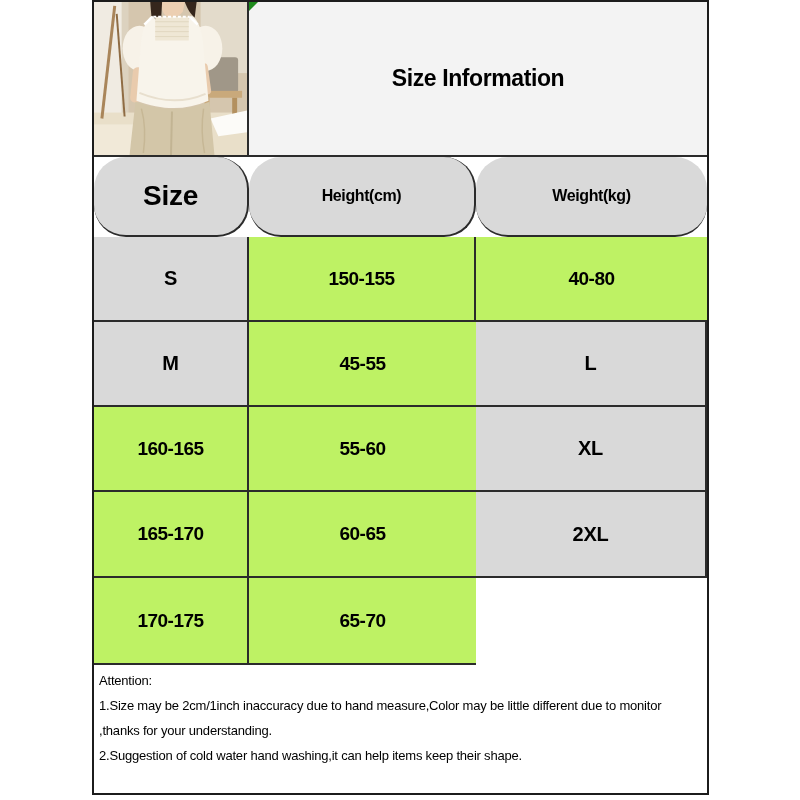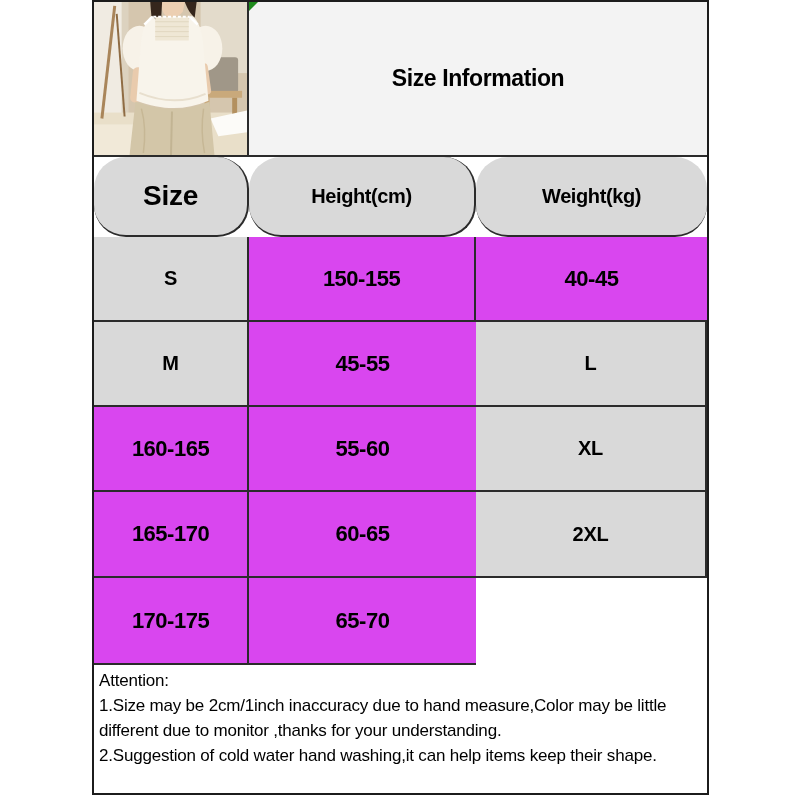--- a/index.html
+++ b/index.html
@@ -62,31 +62,31 @@
     top: 0;
     left: 0;
     width: 0;
     height: 0;
     border-top: 9px solid #1e8a1c;
     border-right: 9px solid transparent;
   }
 
   .th { background: #d9d9d9; font-weight: bold; border-radius: 32px; }
   .th-size { font-size: 28px; letter-spacing: -0.3px; }
-  .th-col { font-size: 20px; letter-spacing: -0.4px; }
+  .th-col { font-size: 16px; letter-spacing: -0.4px; }
 
   .size-label { background: #d9d9d9; font-weight: bold; font-size: 20px; letter-spacing: -0.3px; }
-  .val { background: #d946ef; font-weight: bold; font-size: 22px; letter-spacing: -0.5px; }
+  .val { background: #bef264; font-weight: bold; font-size: 19px; letter-spacing: -0.5px; }
 
   .attention {
     grid-column: 1 / -1;
     background: #ffffff;
     display: block;
     padding: 3px 6px 0 5px;
-    font-size: 17px;
+    font-size: 13px;
     line-height: 25px;
     letter-spacing: -0.2px;
     text-align: left;
   }
   .attention p { margin: 0; }
 </style>
 </head>
 <body>
 
 <div class="canvas">
@@ -143,21 +143,21 @@
       <span class="corner-marker"></span>
       <span class="info-title">Size Information</span>
     </div>
 
     <div class="c th th-size">Size</div>
     <div class="c th th-col">Height(cm)</div>
     <div class="c th th-col noR">Weight(kg)</div>
 
     <div class="c size-label">S</div>
     <div class="c val">150-155</div>
-    <div class="c val noR">40-45</div>
+    <div class="c val noR">40-80</div>
 
     <div class="c size-label">M</div>
     <div class="c val noR">45-55</div>
 
     <div class="c size-label">L</div>
     <div class="c val">160-165</div>
     <div class="c val noR">55-60</div>
 
     <div class="c size-label">XL</div>
     <div class="c val">165-170</div>

